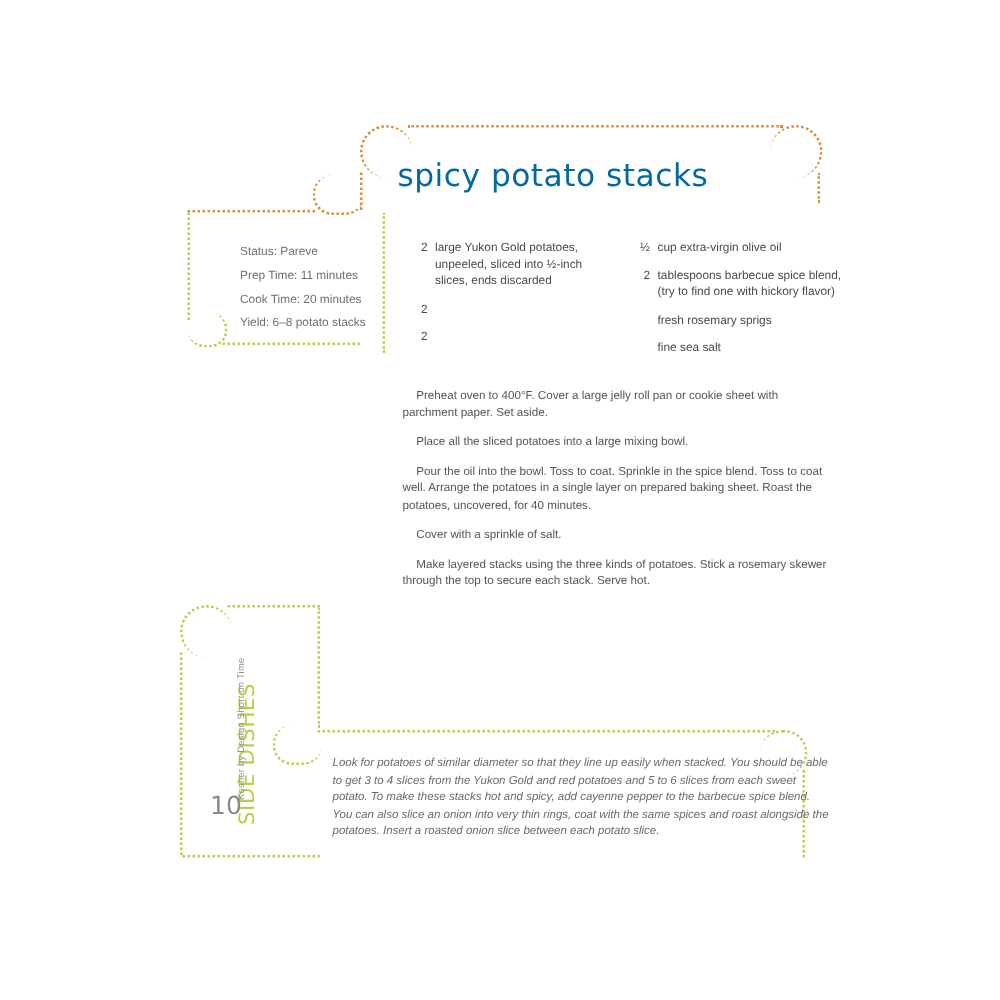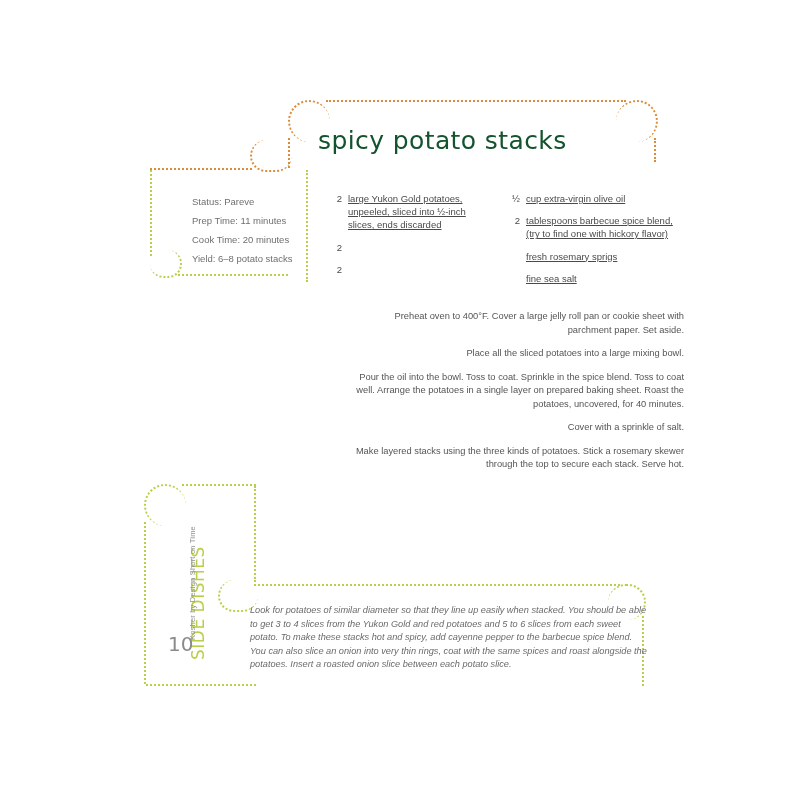--- a/index.html
+++ b/index.html
@@ -47,21 +47,21 @@
   .corner.tr { border-left: none; border-bottom: none; }
   .corner.bl { border-right: none; border-top: none; }
   .corner.br { border-left: none; border-top: none; }
 
   
   .recipe-title {
     position: absolute;
     left: 318px;
     top: 126px;
     font-size: 25px;
-    color: #14532d;
+    color: #0369a1;
     letter-spacing: 0.4px;
     font-family: "DejaVu Sans", sans-serif;
     font-weight: 400;
   }
 
   
   .meta {
     position: absolute;
     left: 172px;
     top: 192px;
@@ -87,32 +87,31 @@
     display: flex;
     margin-bottom: 9px;
   }
   .ing .qty {
     width: 20px;
     flex: 0 0 20px;
     text-align: right;
     padding-right: 6px;
     white-space: nowrap;
   }
-  .ing .txt { flex: 1 1 auto; text-decoration: underline; }
+  .ing .txt { flex: 1 1 auto; }
 
   
   .method {
     position: absolute;
-    left: 339px;
+    left: 322px;
     top: 310px;
     width: 345px;
     font-size: 9.3px;
     line-height: 13.5px;
     color: #555555;
-    text-align: right;
   }
   .method p {
     margin: 0 0 10px 0;
     text-indent: 11px;
   }
 
   
   .folio {
     position: absolute;
     left: 168px;
@@ -146,21 +145,21 @@
     left: 168px;
     top: 632px;
     font-size: 20px;
     color: #8a8a8a;
     font-family: "DejaVu Sans", sans-serif;
   }
 
   
   .note {
     position: absolute;
-    left: 250px;
+    left: 266px;
     top: 604px;
     width: 400px;
     font-size: 9.2px;
     line-height: 13.6px;
     font-style: italic;
     color: #6a6a6a;
   }
 </style>
 </head>
 <body>

